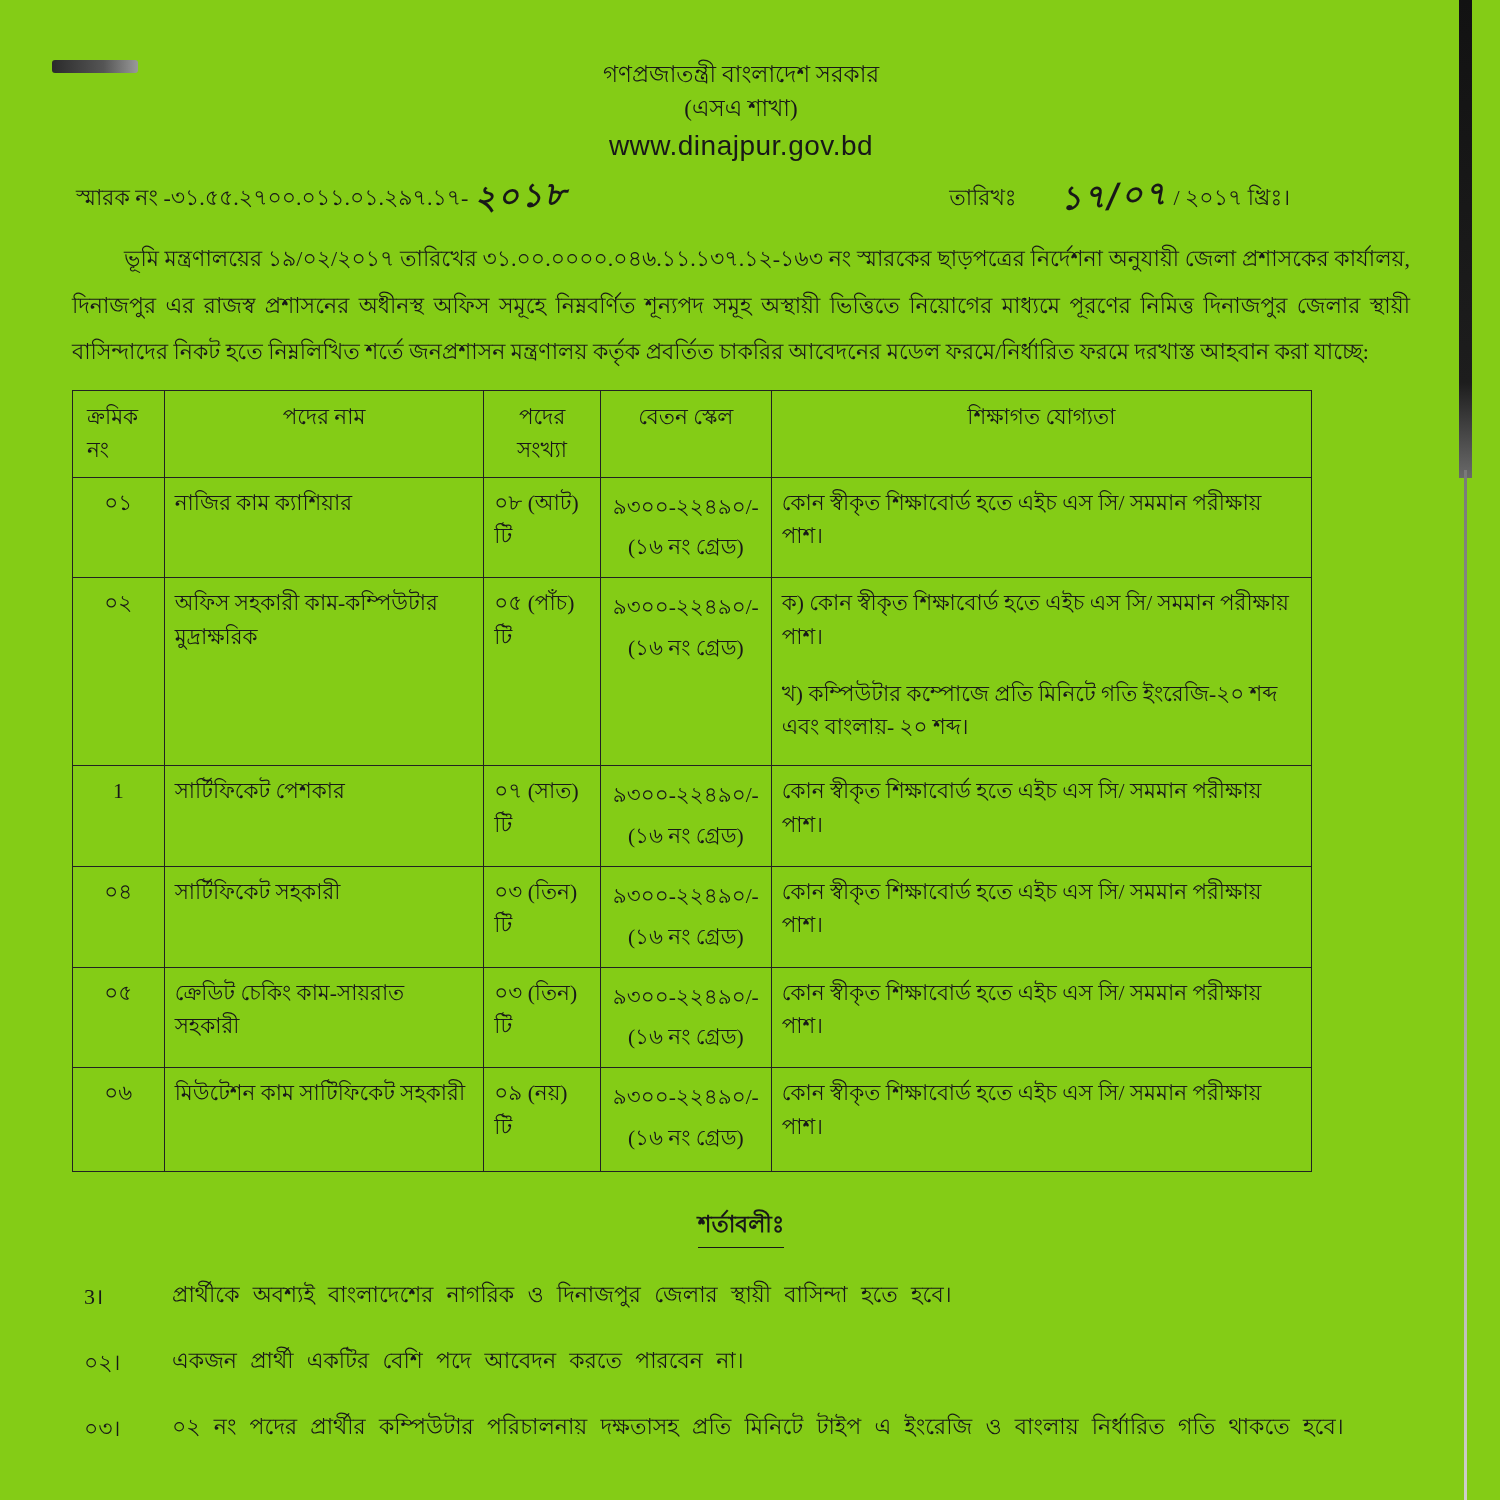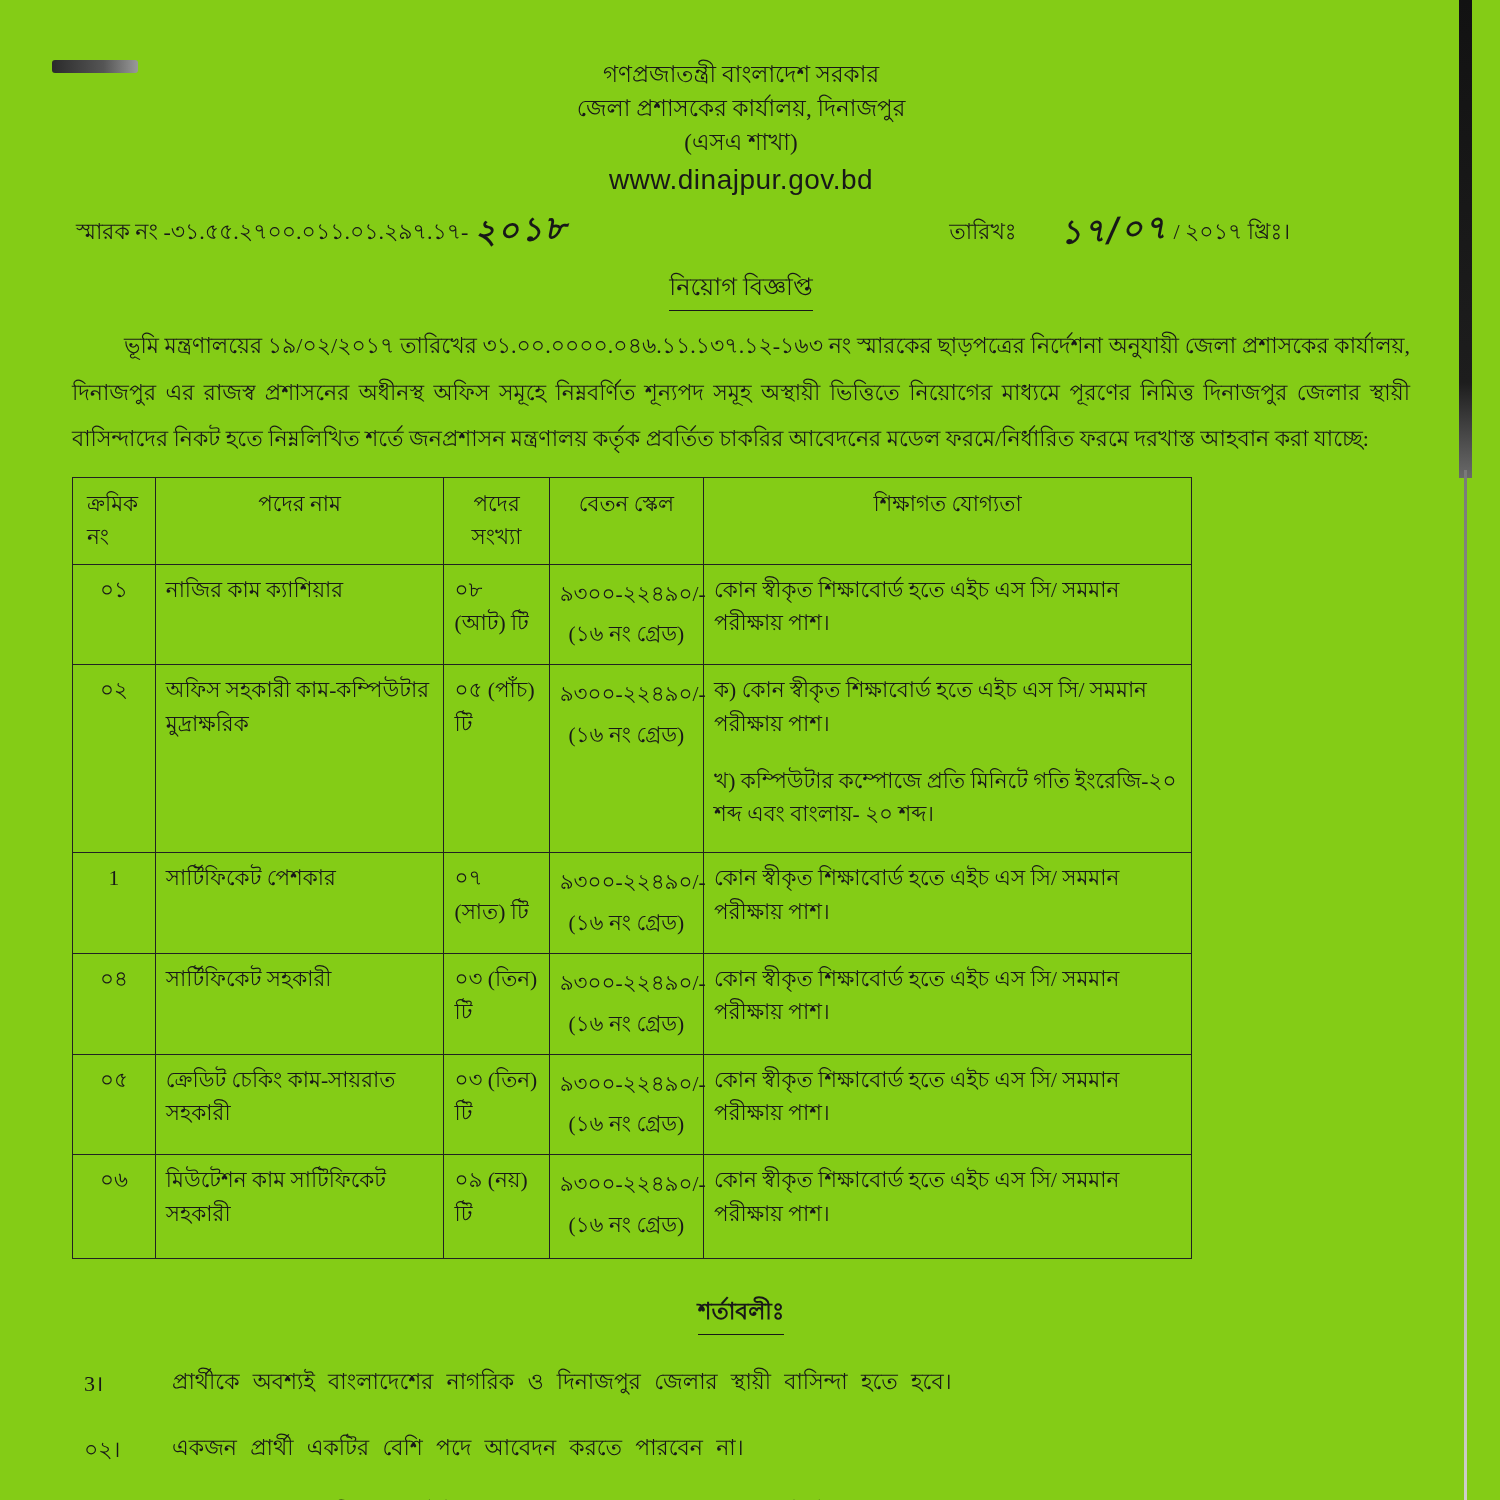--- a/index.html
+++ b/index.html
@@ -81,21 +81,21 @@
   
   .intro {
     margin-top: 12px;
     font-size: 22px;
     line-height: 2.12;
     text-align: justify;
     text-indent: 52px;
   }
   
   table.vacancy {
-    width: 1120px;
+    width: 1240px;
     margin-top: 14px;
     border-collapse: collapse;
     table-layout: fixed;
   }
   table.vacancy th, table.vacancy td {
     border: 1.6px solid #222;
     vertical-align: top;
     font-size: 21.5px;
     font-weight: normal;
     line-height: 1.55;
@@ -145,40 +145,36 @@
 <body>
 
 <div class="page">
 
   <div class="scan-smudge"></div>
   <div class="scan-edge-bar"></div>
   <div class="scan-edge-line"></div>
 
   <div class="doc-header">
     <div class="h-line">গণপ্রজাতন্ত্রী বাংলাদেশ সরকার</div>
-    <div class="h-line">জেলা প্রশাসকের কার্যালয়, দিনাজপুর</div>
     <div class="h-line">(এসএ শাখা)</div>
     <div class="h-website">www.dinajpur.gov.bd</div>
   </div>
 
   <div class="memo-row">
     <div class="memo-left">
       <span>স্মারক নং -৩১.৫৫.২৭০০.০১১.০১.২৯৭.১৭-</span>
       <span class="handwritten">২০১৮</span>
     </div>
     <div class="memo-right">
       <span class="date-label">তারিখঃ</span>
       <span class="handwritten">১৭/০৭</span>
       <span>/ ২০১৭ খ্রিঃ।</span>
     </div>
   </div>
 
-  <div class="notice-title-wrap">
-    <h1 class="notice-title">নিয়োগ বিজ্ঞপ্তি</h1>
-  </div>
 
   <p class="intro">ভূমি মন্ত্রণালয়ের ১৯/০২/২০১৭ তারিখের ৩১.০০.০০০০.০৪৬.১১.১৩৭.১২-১৬৩  নং স্মারকের ছাড়পত্রের নির্দেশনা অনুযায়ী জেলা প্রশাসকের কার্যালয়, দিনাজপুর এর রাজস্ব প্রশাসনের অধীনস্থ অফিস সমূহে নিম্নবর্ণিত শূন্যপদ সমূহ অস্থায়ী ভিত্তিতে নিয়োগের মাধ্যমে পূরণের নিমিত্ত দিনাজপুর জেলার স্থায়ী বাসিন্দাদের নিকট হতে নিম্নলিখিত শর্তে জনপ্রশাসন মন্ত্রণালয় কর্তৃক প্রবর্তিত চাকরির আবেদনের মডেল ফরমে/নির্ধারিত ফরমে দরখাস্ত আহবান করা যাচ্ছে:</p>
 
   <table class="vacancy">
     <colgroup>
       <col class="c-serial">
         <col class="c-post">
         <col class="c-count">
         <col class="c-salary">
         <col class="c-qual">

